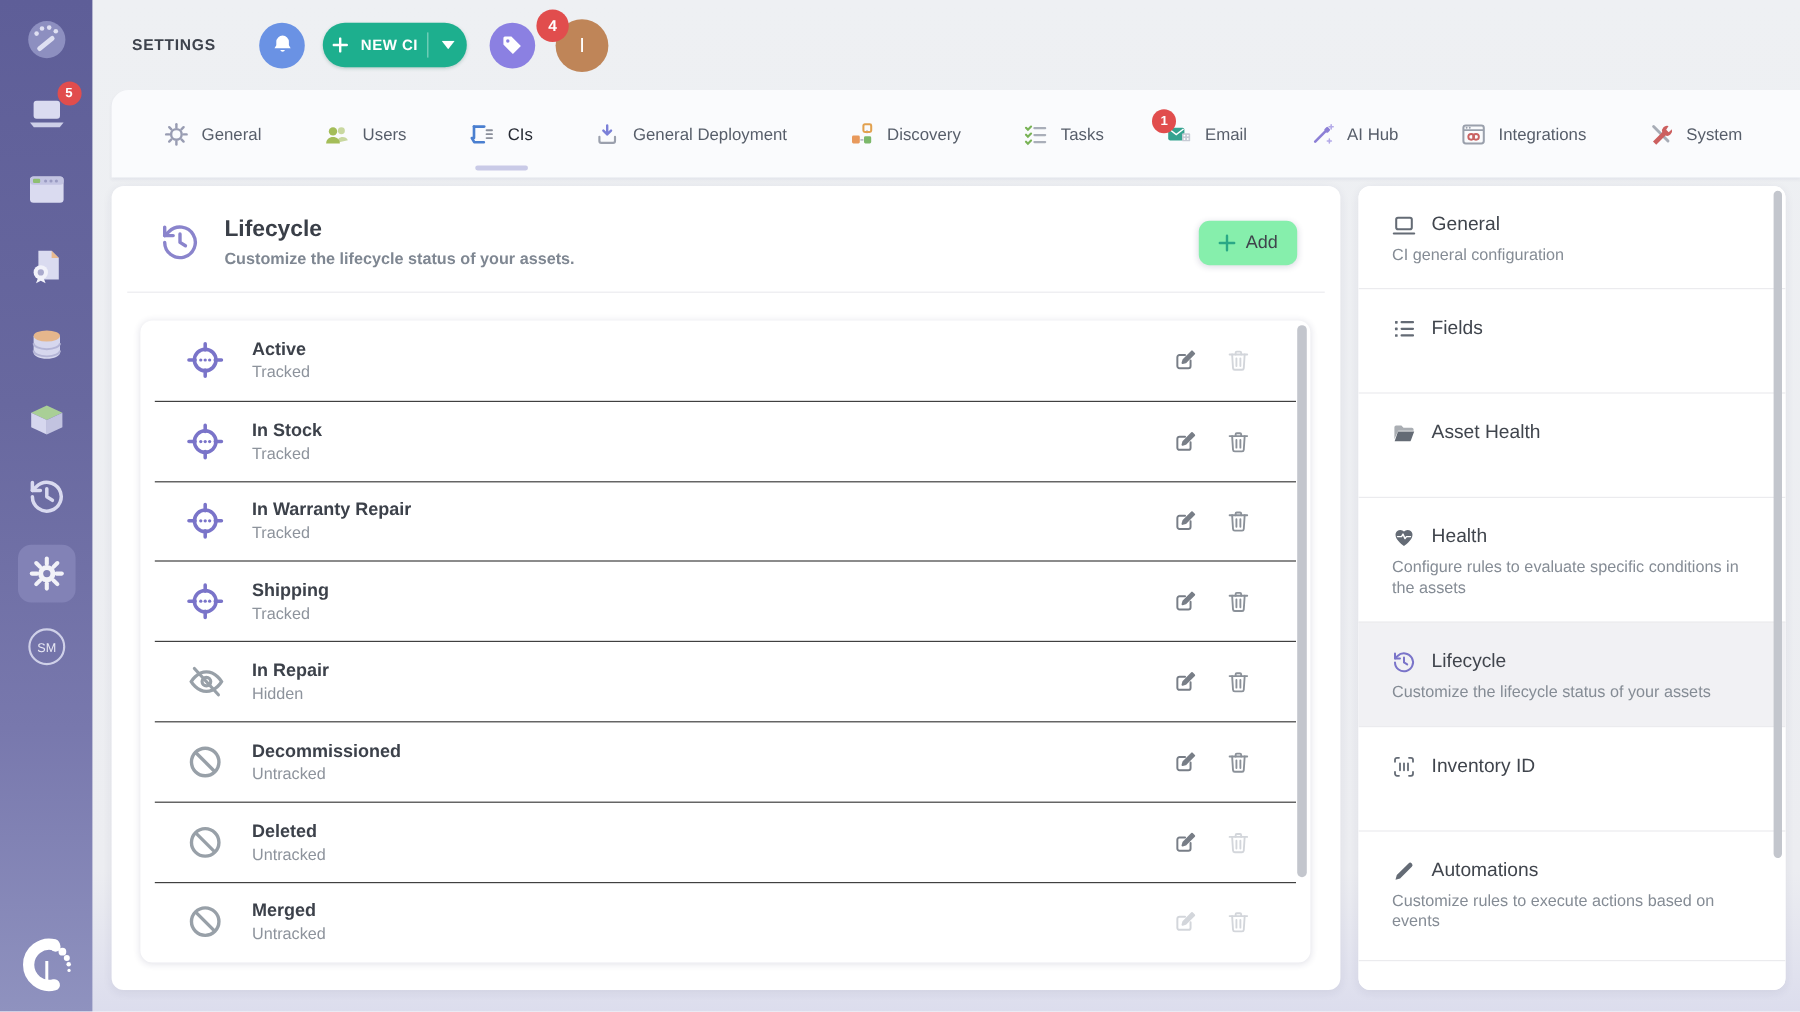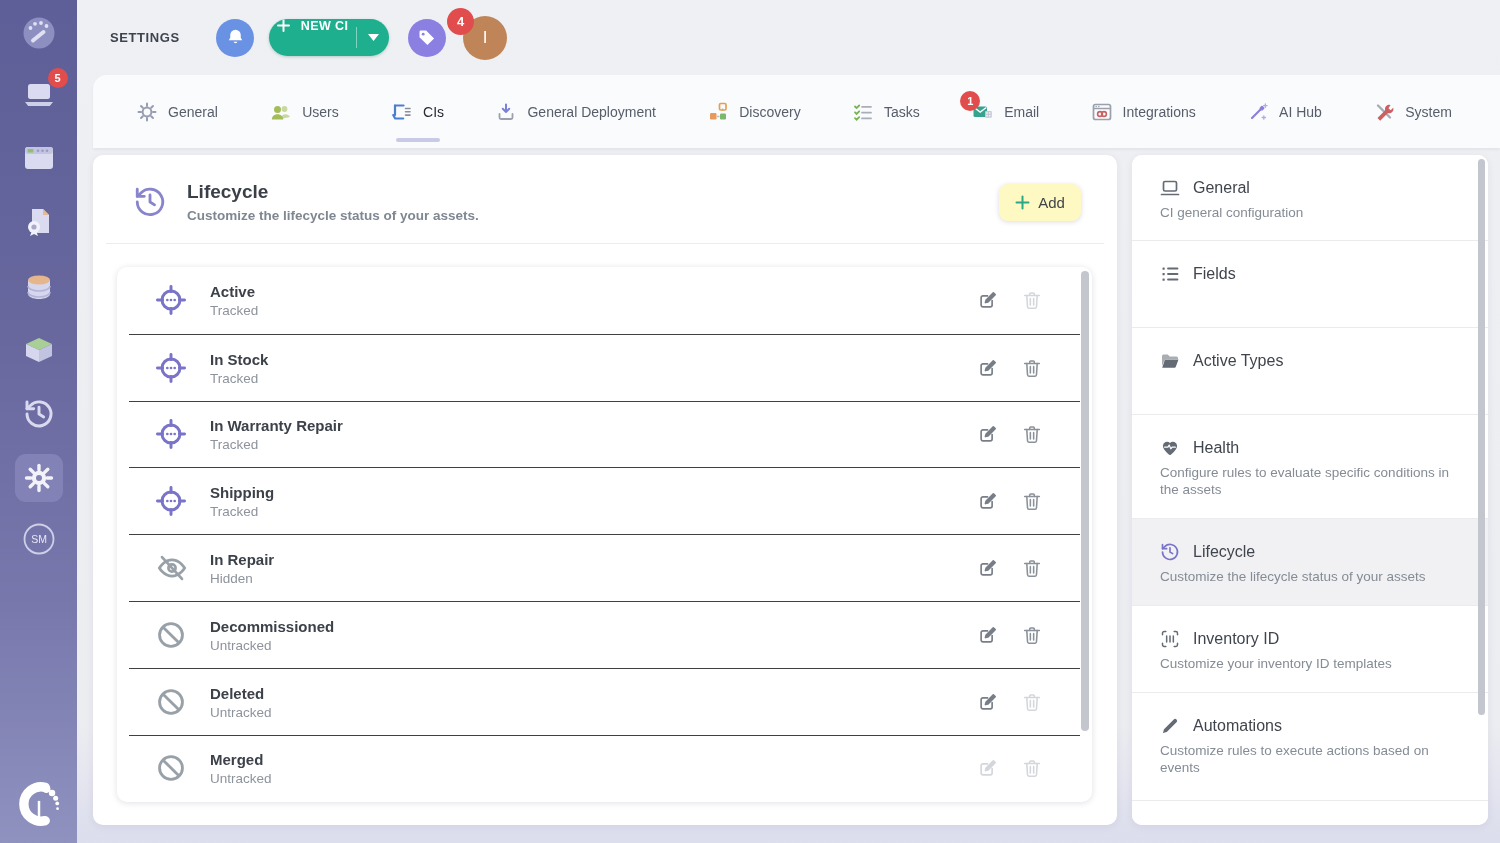--- a/index.html
+++ b/index.html
@@ -41,21 +41,21 @@
   }
   .searchbar input::placeholder { color:#a2a8b3; }
   .circ-btn { width:38px; height:38px; border-radius:50%; display:flex; align-items:center; justify-content:center; cursor:pointer; }
   .bell-btn { margin-left:18px; background:#6a92e4; }
   .tag-btn { margin-left:19px; background:#8b80e2; }
   .newci-btn {
     margin-left:15px; width:120px; height:37px; border-radius:19px; background:#1daf8e;
     display:flex; align-items:stretch; color:#fff; cursor:pointer; overflow:hidden;
     box-shadow:0 1px 3px rgba(20,90,70,.25);
   }
-  .newci-main { flex:1; display:flex; align-items:flex-start; justify-content:center; gap:11px; font-size:12.5px; font-weight:bold; letter-spacing:.4px; }
+  .newci-main { flex:1; display:flex; align-items:center; justify-content:center; gap:11px; font-size:12.5px; font-weight:bold; letter-spacing:.4px; }
   .newci-split { width:1px; background:rgba(255,255,255,.45); margin:8px 0; }
   .newci-caret { width:32px; display:flex; align-items:center; justify-content:center; }
   .avatar { position:relative; margin-left:17px; width:44px; height:44px; border-radius:50%; background:#bf8558;
     display:flex; align-items:center; justify-content:center; color:#fff; font-size:17px; cursor:pointer; }
   .avatar-badge {
     position:absolute; top:-8px; left:-16px; width:27px; height:27px; border-radius:50%;
     background:#e14d4d; color:#fff; font-size:13px; font-weight:bold; display:flex; align-items:center; justify-content:center;
   }
 
   
@@ -77,21 +77,21 @@
   
   .main-card {
     position:absolute; left:16px; top:155px; width:1024px; height:670px; background:#fff;
     border-radius:10px; box-shadow:0 2px 8px rgba(40,40,90,.07);
   }
   .hdr { height:88px; display:flex; align-items:center; padding:6px 36px 0 40px; }
   .hdr-titles { margin-left:20px; }
   .hdr-title { font-size:19px; font-weight:bold; color:#3a3f48; }
   .hdr-sub { font-size:13.5px; color:#7f8792; margin-top:5px;font-weight:bold; }
   .add-btn {
-    margin-left:auto; width:82px; height:37px; background:#fef9c3; border-radius:9px;
+    margin-left:auto; width:82px; height:37px; background:#86efac; border-radius:9px;
     box-shadow:0 1px 5px rgba(40,40,90,.16); display:flex; align-items:center; justify-content:center; gap:8px;
     font-size:15px; color:#3f444c; cursor:pointer;
   }
   .hdr-divider { height:1px; background:#ececef; margin:0 13px; }
 
   .list-card {
     position:absolute; left:24px; right:25px; top:112px; bottom:23px; background:#fff;
     border-radius:10px; box-shadow:0 1px 6px rgba(40,40,90,.14); overflow:hidden;
   }
   .lrow { position:relative; height:66.8px; margin:0 12px; }
@@ -341,37 +341,37 @@
               <circle cx="15" cy="13.8" r=".8"></circle>
               <circle cx="17.8" cy="13.8" r=".8"></circle>
             </g>
           </svg>
         <span class="tab-badge">1</span>
       </span>
       <span class="tab-label">Email</span>
     </div>
     <div class="tab">
       <svg width="20" height="20" viewBox="0 0 20 20">
+          <line x1="4" y1="16" x2="12.5" y2="7.5" stroke="#8c7fd6" stroke-width="2.2" stroke-linecap="round"></line>
+          <rect x="12" y="4.2" width="4" height="4" rx="1" transform="rotate(45 14 6.2)" fill="#8c7fd6"></rect>
+          <path d="M17.3 2v3.4M15.6 3.7H19" stroke="#b3a9e8" stroke-width="1.3" stroke-linecap="round"></path>
+          <path d="M15.8 13.8v3.4M14.1 15.5h3.4" stroke="#b3a9e8" stroke-width="1.3" stroke-linecap="round"></path>
+        </svg>
+      <span class="tab-label">AI Hub</span>
+    </div>
+    <div class="tab">
+      <svg width="20" height="20" viewBox="0 0 20 20">
           <rect x="1.5" y="2.5" width="17" height="15" rx="2" fill="none" stroke="#9aa0ac" stroke-width="1.7"></rect>
           <line x1="1.5" y1="6.5" x2="18.5" y2="6.5" stroke="#9aa0ac" stroke-width="1.5"></line>
           <circle cx="4.2" cy="4.5" r=".8" fill="#9aa0ac"></circle>
           <circle cx="6.8" cy="4.5" r=".8" fill="#9aa0ac"></circle>
           <circle cx="8" cy="12" r="2.4" fill="none" stroke="#c96262" stroke-width="1.6"></circle>
           <circle cx="12" cy="12" r="2.4" fill="none" stroke="#c96262" stroke-width="1.6"></circle>
         </svg>
       <span class="tab-label">Integrations</span>
-    </div>
-    <div class="tab">
-      <svg width="20" height="20" viewBox="0 0 20 20">
-          <line x1="4" y1="16" x2="12.5" y2="7.5" stroke="#8c7fd6" stroke-width="2.2" stroke-linecap="round"></line>
-          <rect x="12" y="4.2" width="4" height="4" rx="1" transform="rotate(45 14 6.2)" fill="#8c7fd6"></rect>
-          <path d="M17.3 2v3.4M15.6 3.7H19" stroke="#b3a9e8" stroke-width="1.3" stroke-linecap="round"></path>
-          <path d="M15.8 13.8v3.4M14.1 15.5h3.4" stroke="#b3a9e8" stroke-width="1.3" stroke-linecap="round"></path>
-        </svg>
-      <span class="tab-label">AI Hub</span>
     </div>
     <div class="tab">
       <svg width="20" height="20" viewBox="0 0 20 20">
           <line x1="4" y1="3.5" x2="16" y2="15.5" stroke="#a7acb6" stroke-width="2.4" stroke-linecap="round"></line>
           <path d="M16.5 3a4.2 4.2 0 0 0-5.3 5.3L3.5 16l2.7 2.7 7.7-7.7A4.2 4.2 0 0 0 19.2 5.7l-2.6 2.6-2.1-2.1z" fill="#cc5f5f"></path>
         </svg>
       <span class="tab-label">System</span>
     </div>
   </div>
 
@@ -684,21 +684,21 @@
         <span class="nav-title">Fields</span>
       </div>
     </div>
 
     <div class="nav-item h87">
       <div class="nav-title-row">
         <svg width="20" height="20" viewBox="0 0 20 20" class="icon-navgray">
             <path d="M2 5A1.5 1.5 0 0 1 3.5 3.5h4.3L9.6 5.4h6.9A1.5 1.5 0 0 1 18 6.9v1H5.2L2 15z" fill="currentColor" opacity=".55"></path>
             <path d="M5 8.6h13.5L15.8 15.8a1.4 1.4 0 0 1-1.3 1H2.2z" fill="currentColor"></path>
           </svg>
-        <span class="nav-title">Active Types</span>
+        <span class="nav-title">Asset Health</span>
       </div>
     </div>
 
     <div class="nav-item h104">
       <div class="nav-title-row">
         <svg width="20" height="20" viewBox="0 0 24 24" class="icon-navgray">
             <path d="M12 20.5S3.5 15 3.5 9.2A4.9 4.9 0 0 1 12 6a4.9 4.9 0 0 1 8.5 3.2C20.5 15 12 20.5 12 20.5z" fill="currentColor"></path>
             <path d="M5.5 11h4l1.5-2.5 2 4.5 1.5-2h4" fill="none" stroke="#fff" stroke-width="1.4" stroke-linecap="round" stroke-linejoin="round"></path>
           </svg>
         <span class="nav-title">Health</span>
@@ -722,21 +722,20 @@
       <div class="nav-title-row">
         <svg width="20" height="20" viewBox="0 0 24 24" class="icon-navgray" fill="none" stroke="currentColor" stroke-width="1.8" stroke-linecap="round">
             <path d="M3 7V5a2 2 0 0 1 2-2h2"></path>
             <path d="M17 3h2a2 2 0 0 1 2 2v2"></path>
             <path d="M21 17v2a2 2 0 0 1-2 2h-2"></path>
             <path d="M7 21H5a2 2 0 0 1-2-2v-2"></path>
             <path d="M8 8.5v7M12 8.5v7M16 8.5v7"></path>
           </svg>
         <span class="nav-title">Inventory ID</span>
       </div>
-      <div class="nav-desc">Customize your inventory ID templates</div>
     </div>
 
     <div class="nav-item h108">
       <div class="nav-title-row">
         <svg width="20" height="20" viewBox="0 0 24 24" class="icon-navgray">
             <path d="M3.5 20.5l1.3-4.6L16.5 4.2a2.3 2.3 0 0 1 3.3 3.3L8.1 19.2l-4.6 1.3z" fill="currentColor"></path>
           </svg>
         <span class="nav-title">Automations</span>
       </div>
       <div class="nav-desc">Customize rules to execute actions based on events</div>

